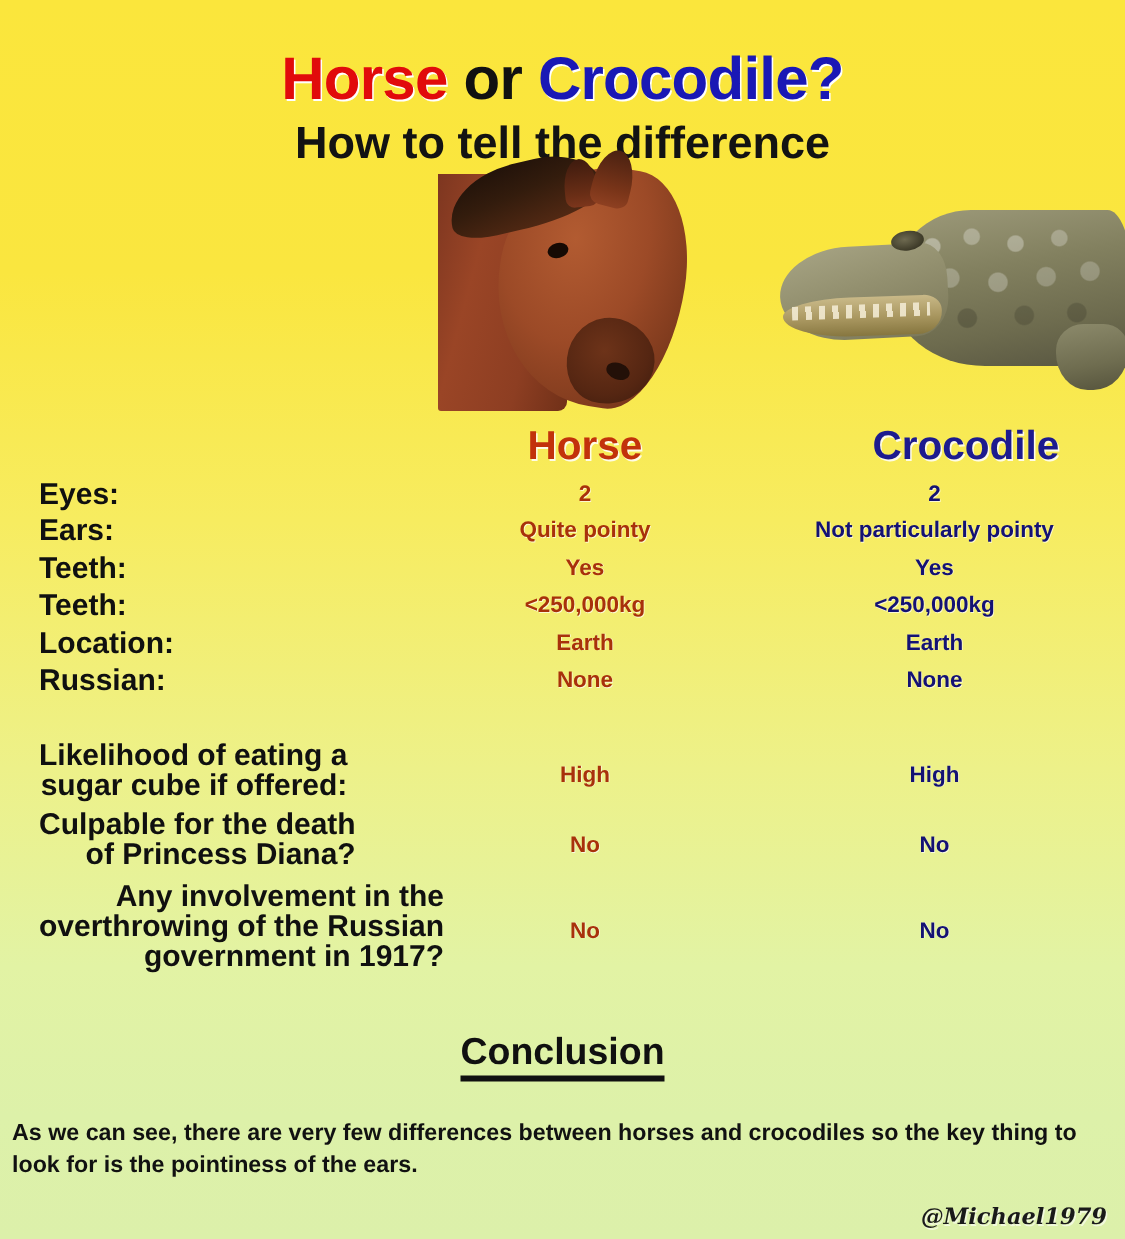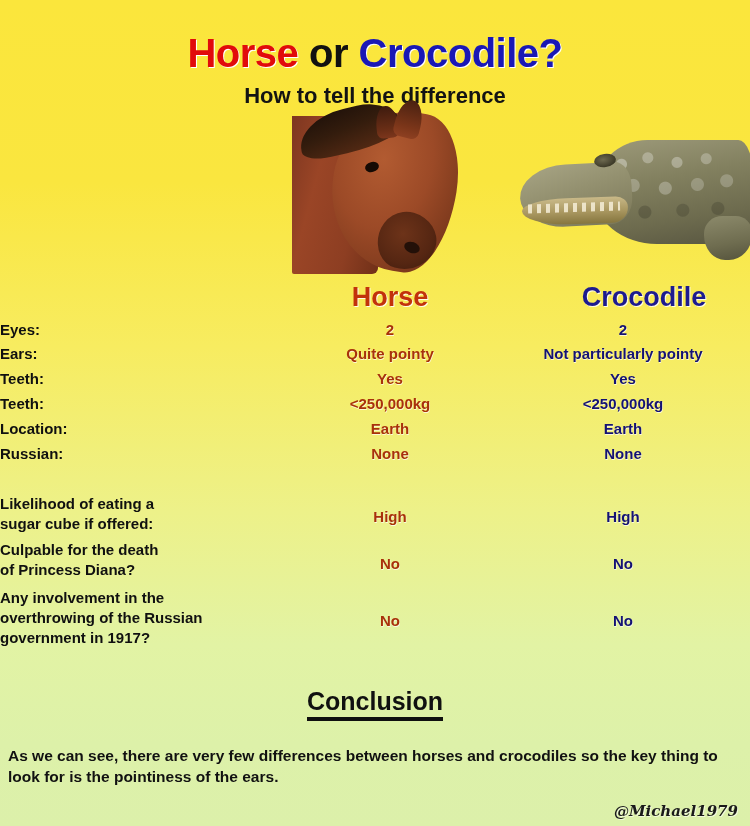--- a/index.html
+++ b/index.html
@@ -40,21 +40,21 @@
     font-size: 40px;
     font-weight: bold;
     letter-spacing: -0.5px;
     line-height: 46px;
     white-space: nowrap;
   }
   .t-horse  { color: #E10B0B; text-shadow: 1px 1px 0 #ffffff; }
   .t-or     { color: #111111; }
   .t-croc   { color: #1A18B5; text-shadow: 1px 1px 0 #ffffff; }
   .subhead {
-    font-size: 22px;
+    font-size: 30px;
     font-weight: bold;
     color: #131313;
     line-height: 36px;
     margin-top: 2px;
     white-space: nowrap;
   }
 
   
   #artwork {
     position: absolute;
@@ -276,28 +276,28 @@
     top: 320px;
     left: 0;
     width: 750px;
   }
   .row {
     position: relative;
     width: 750px;
   }
   .label {
     position: absolute;
-    left: 0;
+    left: 26px;
     top: 0;
-    font-size: 15px;
+    font-size: 20px;
     font-weight: bold;
     color: #101010;
     line-height: 20px;
     white-space: pre-line;
-    text-align: left;
+    text-align: right;
   }
   .val {
     position: absolute;
     top: 0;
     font-size: 15px;
     font-weight: bold;
     line-height: 20px;
     text-align: center;
     white-space: nowrap;
     text-shadow: 0.5px 0.5px 0 rgba(255,255,255,.7);

